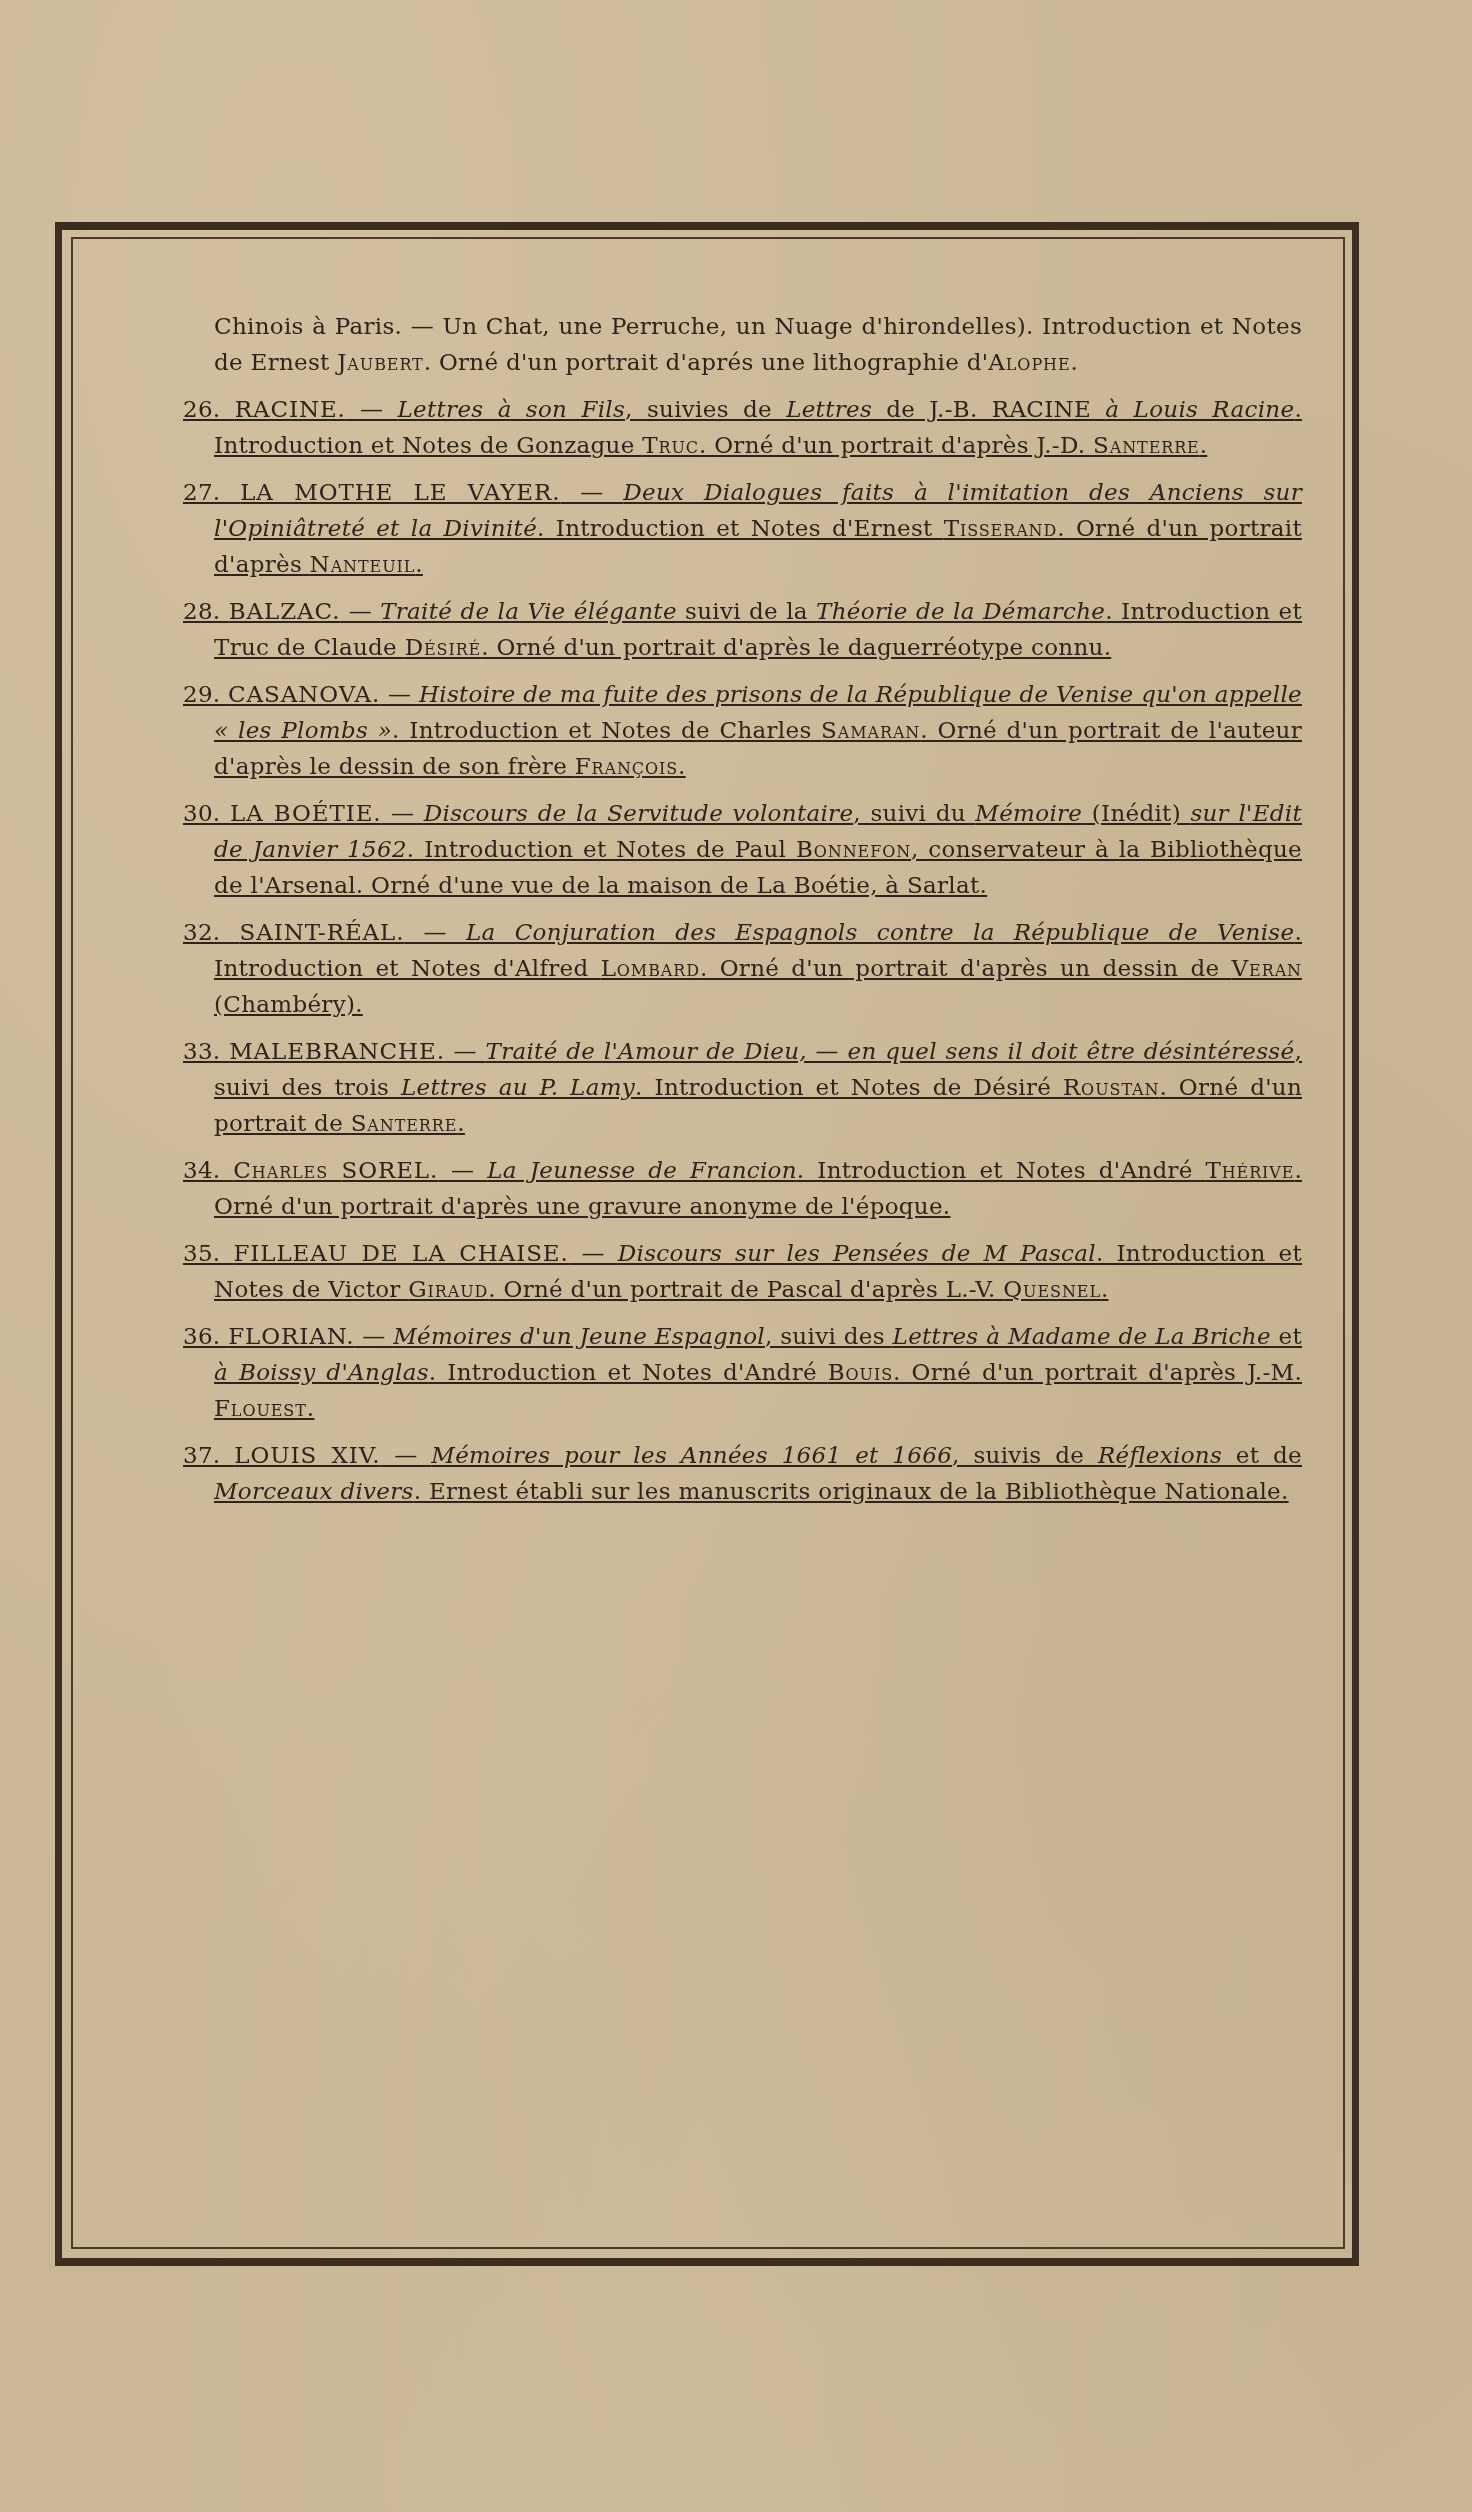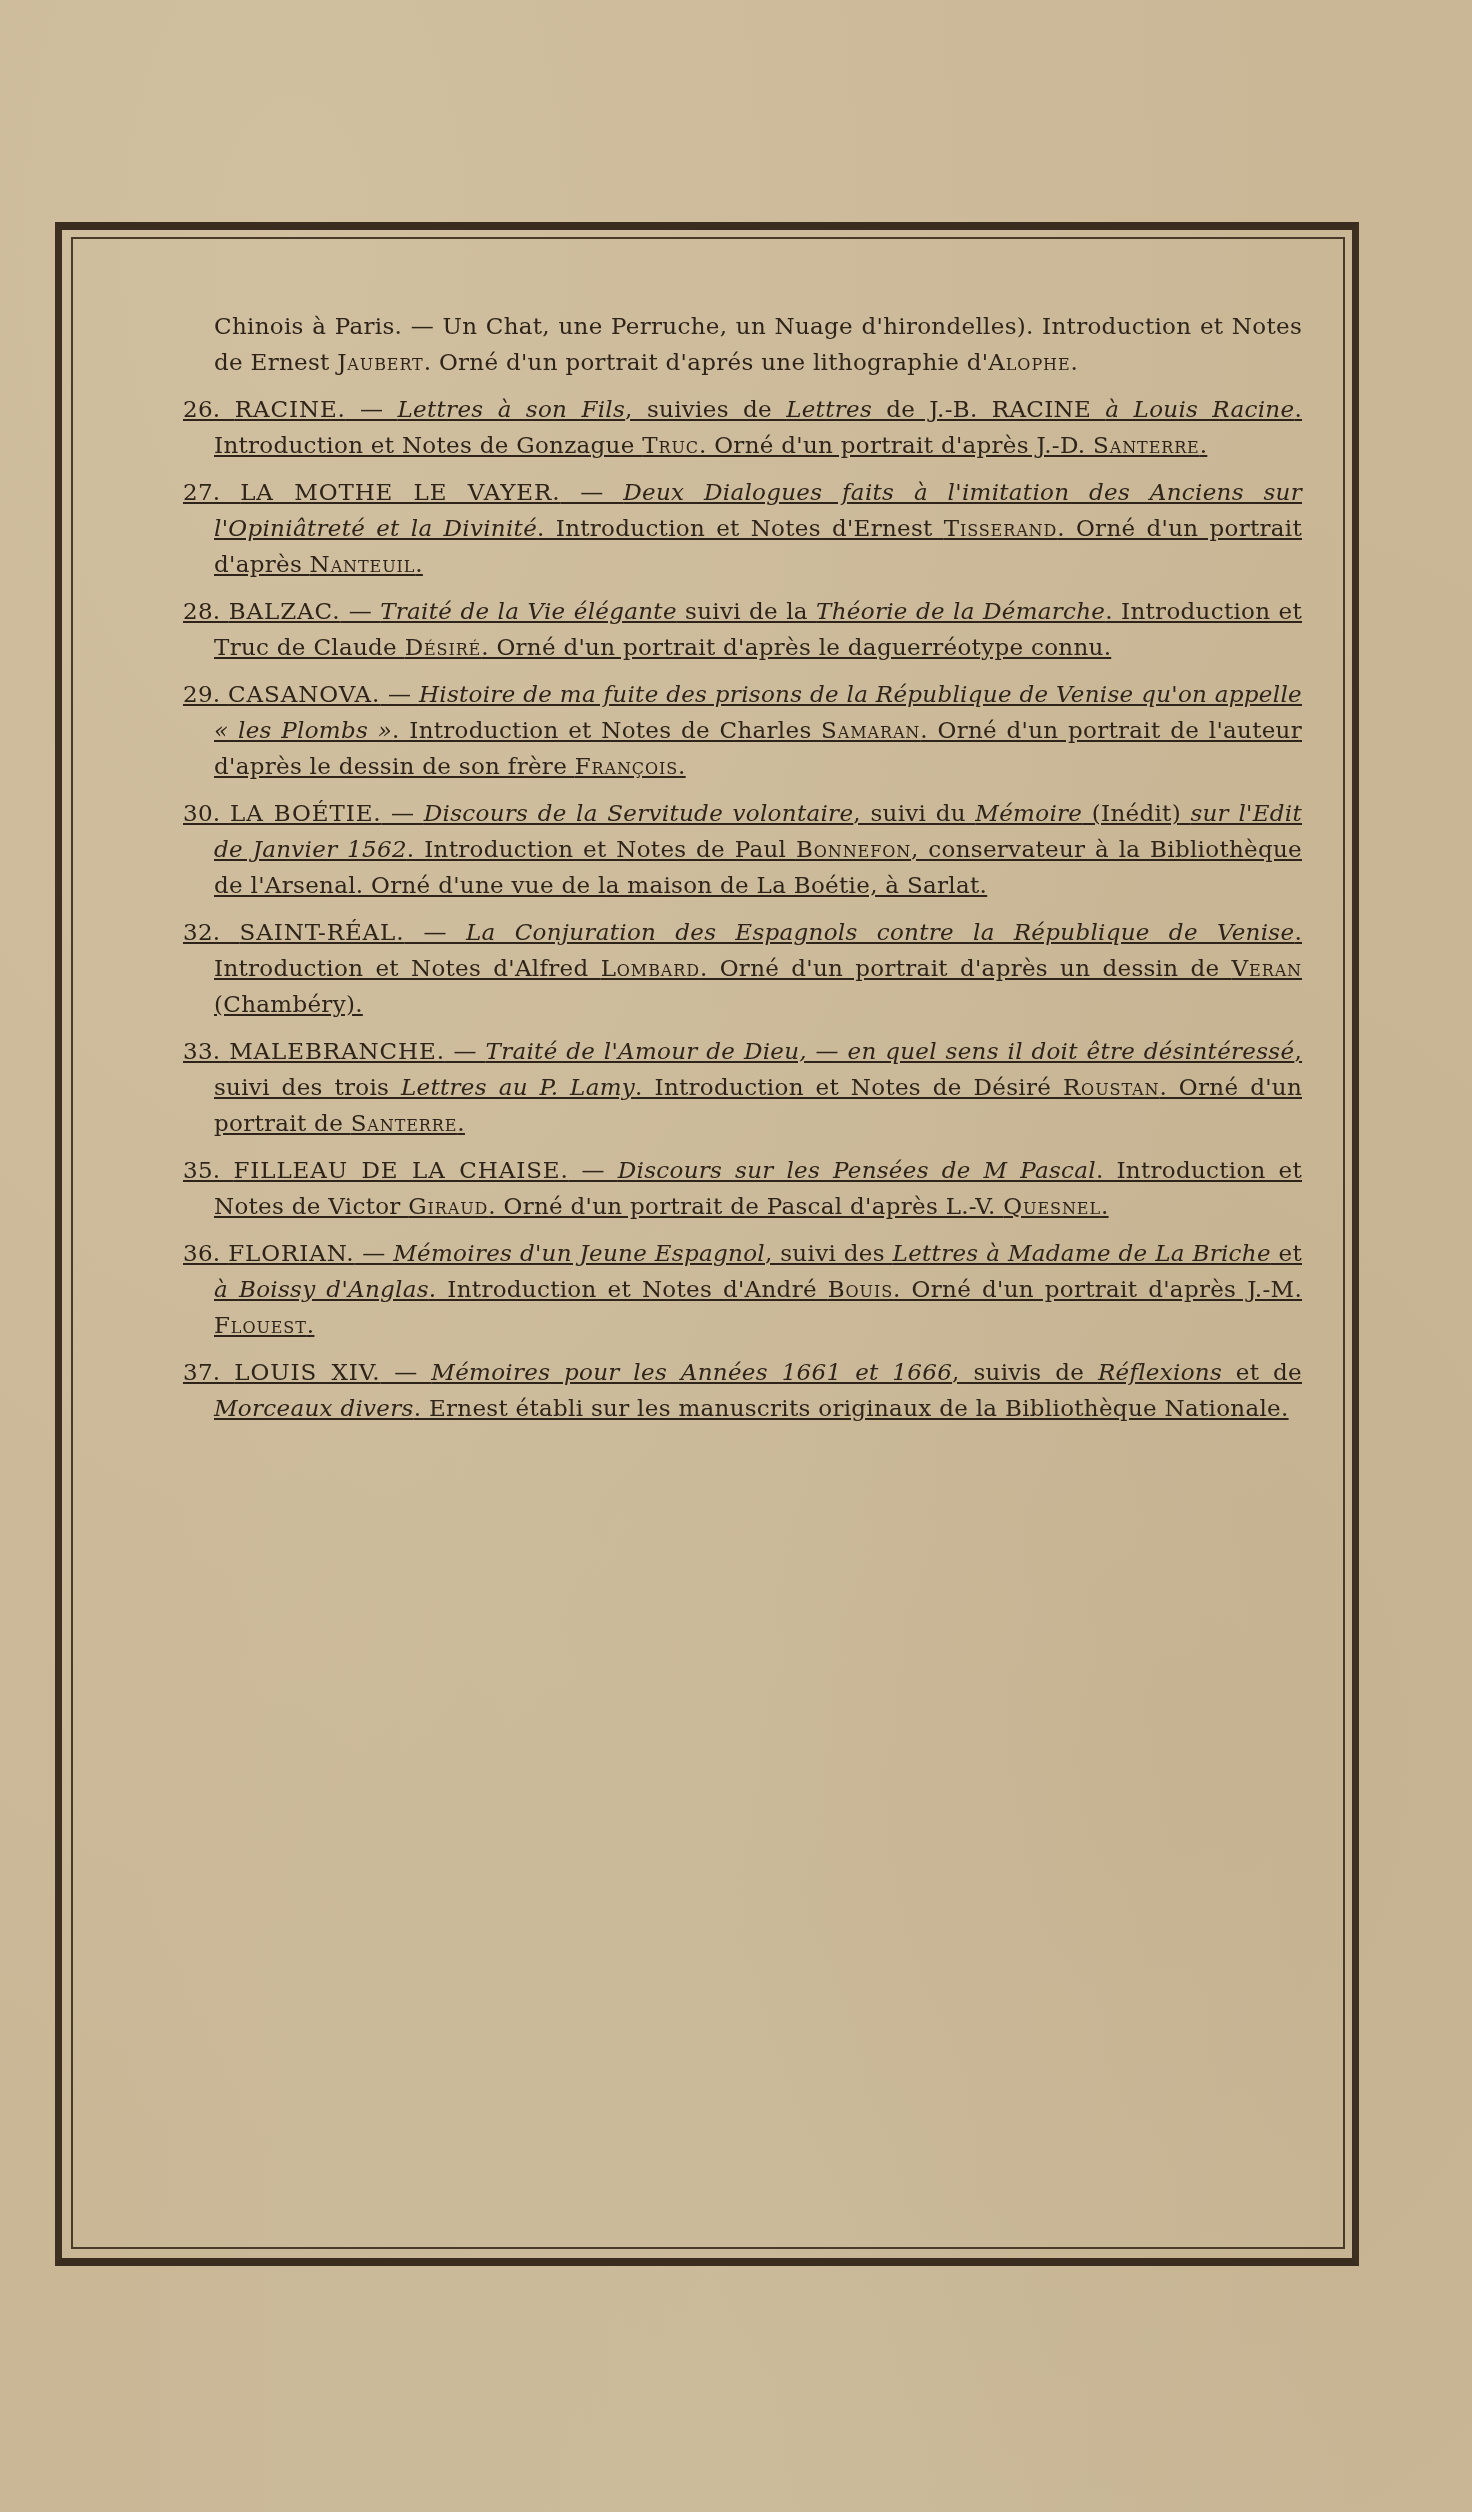--- a/index.html
+++ b/index.html
@@ -57,18 +57,19 @@
     <span>Chinois à Paris. — Un Chat, une Perruche, un Nuage d'hirondelles). Introduction et Notes de Ernest </span><span class="sc">Jaubert</span><span>. Orné d'un portrait d'aprés une lithographie d'</span><span class="sc">Alophe</span><span>.</span>
   </p>
   <div id="entries">
       <p class="entry" style="text-indent: -31px; padding-left: 31px; margin: 0px 0px 11px;"><span>26. </span><span class="author">RACINE.</span><span> — </span><i>Lettres à son Fils</i><span>, suivies de </span><i>Lettres</i><span> de J.-B. RACINE </span><i>à Louis Racine</i><span>. Introduction et Notes de Gonzague </span><span class="sc">Truc</span><span>. Orné d'un portrait d'après J.-D. </span><span class="sc">Santerre</span><span>.</span></p>
       <p class="entry" style="text-indent: -31px; padding-left: 31px; margin: 0px 0px 11px;"><span>27. </span><span class="author">LA MOTHE LE VAYER.</span><span> — </span><i>Deux Dialogues faits à l'imitation des Anciens sur l'Opiniâtreté et la Divinité</i><span>. Introduction et Notes d'Ernest </span><span class="sc">Tisserand</span><span>. Orné d'un portrait d'après </span><span class="sc">Nanteuil</span><span>.</span></p>
       <p class="entry" style="text-indent: -31px; padding-left: 31px; margin: 0px 0px 11px;"><span>28. </span><span class="author">BALZAC.</span><span> — </span><i>Traité de la Vie élégante</i><span> suivi de la </span><i>Théorie de la Démarche</i><span>. Introduction et Truc de Claude </span><span class="sc">Désiré</span><span>. Orné d'un portrait d'après le daguerréotype connu.</span></p>
       <p class="entry" style="text-indent: -31px; padding-left: 31px; margin: 0px 0px 11px;"><span>29. </span><span class="author">CASANOVA.</span><span> — </span><i>Histoire de ma fuite des prisons de la République de Venise qu'on appelle « les Plombs »</i><span>. Introduction et Notes de Charles </span><span class="sc">Samaran</span><span>. Orné d'un portrait de l'auteur d'après le dessin de son frère </span><span class="sc">François</span><span>.</span></p>
       <p class="entry" style="text-indent: -31px; padding-left: 31px; margin: 0px 0px 11px;"><span>30. </span><span class="author">LA BOÉTIE.</span><span> — </span><i>Discours de la Servitude volontaire</i><span>, suivi du </span><i>Mémoire</i><span> (Inédit) </span><i>sur l'Edit de Janvier 1562</i><span>. Introduction et Notes de Paul </span><span class="sc">Bonnefon</span><span>, conservateur à la Bibliothèque de l'Arsenal. Orné d'une vue de la maison de La Boétie, à Sarlat.</span></p>
       <p class="entry" style="text-indent: -31px; padding-left: 31px; margin: 0px 0px 11px;"><span>32. </span><span class="author">SAINT-RÉAL.</span><span> — </span><i>La Conjuration des Espagnols contre la République de Venise</i><span>. Introduction et Notes d'Alfred </span><span class="sc">Lombard</span><span>. Orné d'un portrait d'après un dessin de </span><span class="sc">Veran</span><span> (Chambéry).</span></p>
       <p class="entry" style="text-indent: -31px; padding-left: 31px; margin: 0px 0px 11px;"><span>33. </span><span class="author">MALEBRANCHE.</span><span> — </span><i>Traité de l'Amour de Dieu, — en quel sens il doit être désintéressé</i><span>, suivi des trois </span><i>Lettres au P. Lamy</i><span>. Introduction et Notes de Désiré </span><span class="sc">Roustan</span><span>. Orné d'un portrait de </span><span class="sc">Santerre</span><span>.</span></p>
+      <p class="entry" style="text-indent: -31px; padding-left: 31px; margin: 0px 0px 11px;"><span>34. </span><span class="sc">Charles </span><span class="author">SOREL.</span><span> — </span><i>La Jeunesse de Francion</i><span>. Introduction et Notes d'André </span><span class="sc">Thérive</span><span>. Orné d'un portrait d'après une gravure anonyme de l'époque.</span></p>
       <p class="entry" style="text-indent: -31px; padding-left: 31px; margin: 0px 0px 11px;"><span>35. </span><span class="author">FILLEAU DE LA CHAISE.</span><span> — </span><i>Discours sur les Pensées de M Pascal</i><span>. Introduction et Notes de Victor </span><span class="sc">Giraud</span><span>. Orné d'un portrait de Pascal d'après L.-V. </span><span class="sc">Quesnel</span><span>.</span></p>
       <p class="entry" style="text-indent: -31px; padding-left: 31px; margin: 0px 0px 11px;"><span>36. </span><span class="author">FLORIAN.</span><span> — </span><i>Mémoires d'un Jeune Espagnol</i><span>, suivi des </span><i>Lettres à Madame de La Briche</i><span> et </span><i>à Boissy d'Anglas</i><span>. Introduction et Notes d'André </span><span class="sc">Bouis</span><span>. Orné d'un portrait d'après J.-M. </span><span class="sc">Flouest</span><span>.</span></p>
       <p class="entry" style="text-indent: -31px; padding-left: 31px; margin: 0px 0px 11px;"><span>37. </span><span class="author">LOUIS XIV.</span><span> — </span><i>Mémoires pour les Années 1661 et 1666</i><span>, suivis de </span><i>Réflexions</i><span> et de </span><i>Morceaux divers</i><span>. Ernest établi sur les manuscrits originaux de la Bibliothèque Nationale.</span></p>
     </div>
 </div>
 
 
 </body></html>

